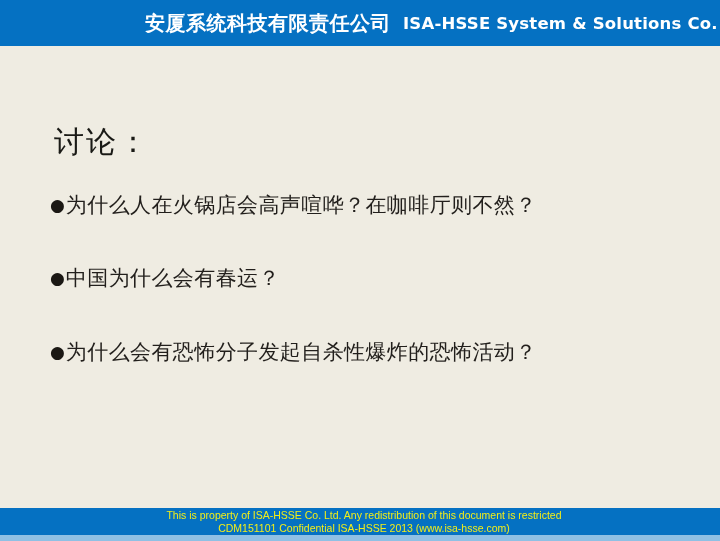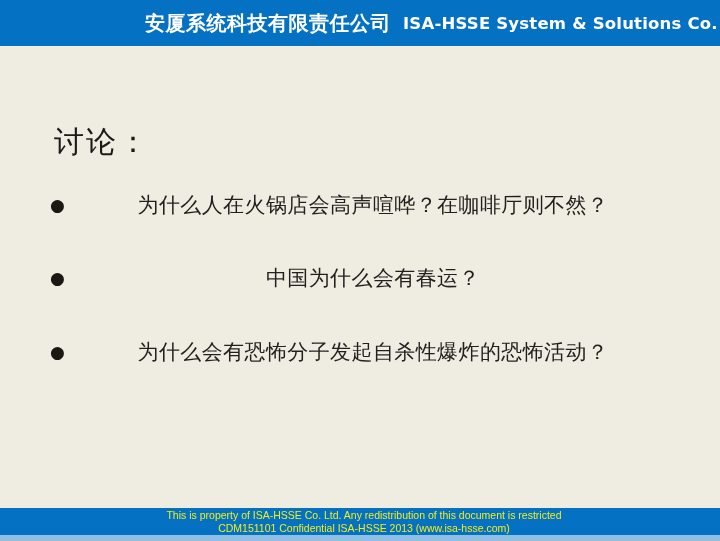--- a/index.html
+++ b/index.html
@@ -131,21 +131,20 @@
   .bullet-dot {
     flex: 0 0 auto;
     font-size: 17px;
     line-height: 26px;
     margin-right: 1px;
     color: #1b1814;
   }
   .bullet-text {
     flex: 1 1 auto;
     letter-spacing: 0.4px;
-    text-align: center;
   }
 
   
   .footer {
     position: absolute;
     left: 0;
     top: 508px;
     width: 720px;
     height: 27px;
     background: #0571c2;

